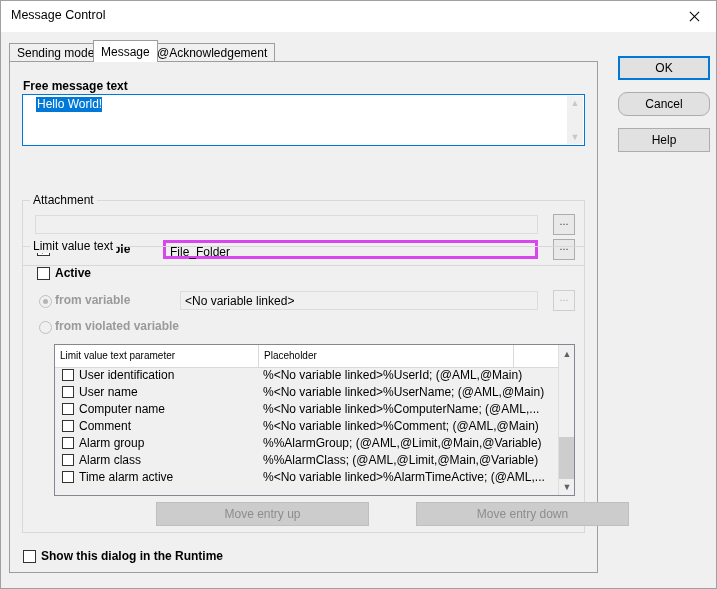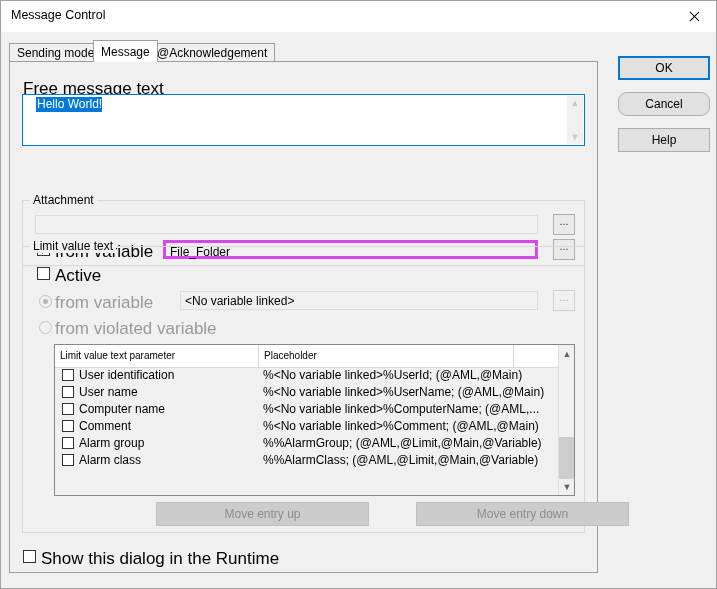--- a/index.html
+++ b/index.html
@@ -115,23 +115,24 @@
     top: -8px; left: 7px;
     background: #f0f0f0;
     padding: 0 3px;
     font-size: 12px;
     color: #000;
     white-space: nowrap;
   }
 
   .plain-label {
     position: absolute;
-    font-size: 17px;
-    color: #000;
-    white-space: nowrap;
+    font-size: 12px;
+    color: #000;
+    white-space: nowrap;
+    font-weight: bold;
   }
   .plain-label.disabled { color: #9a9a9a; }
 
   
   #free-msg-label { left: 22px; top: 78px; }
   #free-msg-box {
     position: absolute;
     left: 21px; top: 93px;
     width: 563px; height: 52px;
     background: #ffffff;
@@ -534,20 +535,25 @@
           <div class="param-row">
             <div class="row-check"></div>
             <div class="row-label">Alarm group</div>
             <div class="row-placeholder">%%AlarmGroup; (@AML,@Limit,@Main,@Variable)</div>
           </div>
           <div class="param-row">
             <div class="row-check"></div>
             <div class="row-label">Alarm class</div>
             <div class="row-placeholder">%%AlarmClass; (@AML,@Limit,@Main,@Variable)</div>
           </div>
+          <div class="param-row">
+            <div class="row-check"></div>
+            <div class="row-label">Time alarm active</div>
+            <div class="row-placeholder">%&lt;No variable linked&gt;%AlarmTimeActive; (@AML,...</div>
+          </div>
         </div>
       <div id="param-scrollbar">
         <div class="sb-arrow" id="param-sb-up">▲</div>
         <div id="param-sb-thumb"></div>
         <div class="sb-arrow" id="param-sb-down">▼</div>
       </div>
     </div>
 
     <div class="move-btn" id="move-up-btn">Move entry up</div>
     <div class="move-btn" id="move-down-btn">Move entry down</div>

